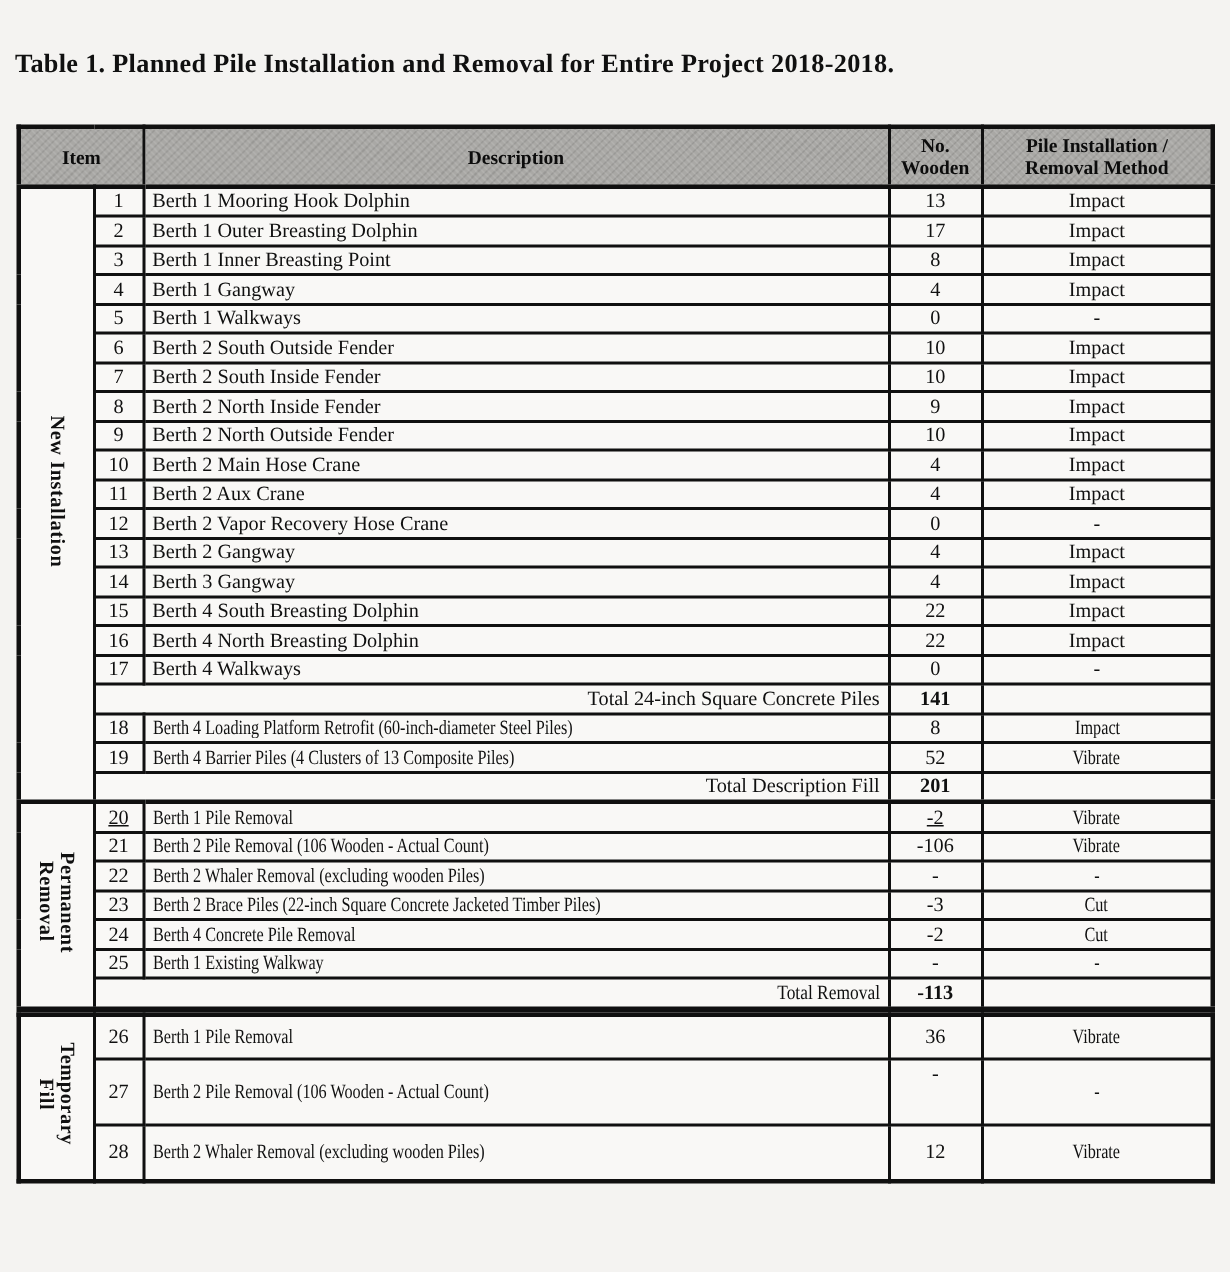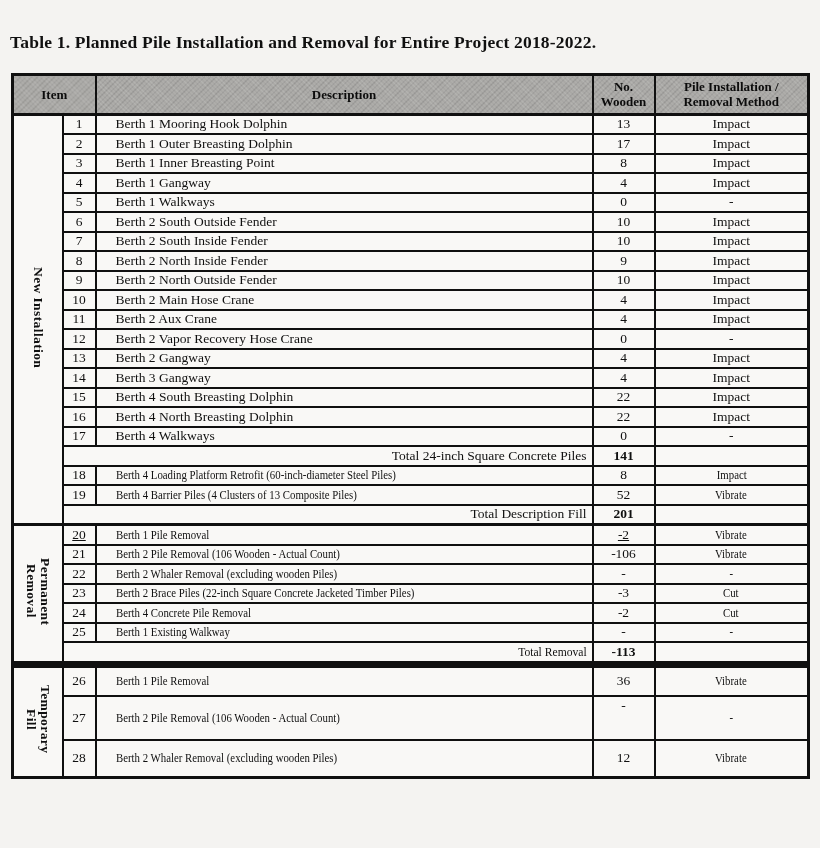--- a/index.html
+++ b/index.html
@@ -28,22 +28,22 @@
   th{
     border:2px solid #101010;border-bottom:3px solid #101010;
     background-color:#a9a8a5;
     background-image:
       repeating-linear-gradient(45deg, rgba(255,255,255,.12) 0 1px, rgba(0,0,0,0) 1px 3px),
       repeating-linear-gradient(135deg, rgba(0,0,0,.10) 0 1px, rgba(0,0,0,0) 1px 4px);
     font-size:13px;font-weight:bold;color:#0c0c0c;
     white-space:pre-line;line-height:1.18;
     padding:3px 1px;height:30px;vertical-align:middle;text-align:center;
   }
-  table.main{margin-top:20px;border:3px solid #101010;border-bottom:4px solid #101010;}
-  .desc{text-align:left;padding-left:19px;}
+  table.main{margin-top:30px;border:3px solid #101010;border-bottom:4px solid #101010;}
+  .desc{text-align:left;padding-left:5px;}
   .num,.pil,.met{text-align:center;}
   .tot{text-align:right;font-weight:normal;padding-right:5px;}
   .b{font-weight:bold;}
   .grp{background:#f9f8f6;text-align:center;}
   .vtext{
     writing-mode:vertical-rl;display:inline-block;
     white-space:pre-line;font-weight:bold;font-size:13.5px;
     letter-spacing:.4px;line-height:1.05;
   }
   tr.sep td{border-top:3px solid #101010;text-decoration:underline;}
@@ -60,21 +60,21 @@
   tr.t26 td{height:27px;}
   tr.t27 td{height:41px;}
   tr.t28 td{height:35px;}
   td.top{vertical-align:top;padding-top:1px;}
 </style>
 </head>
 <body>
 
 <div class="page">
 
-  <h1 class="title">Table 1. Planned Pile Installation and Removal for Entire Project 2018-2022.</h1>
+  <h1 class="title">Table 1. Planned Pile Installation and Removal for Entire Project 2018-2018.</h1>
 
   <table class="main">
     <colgroup>
         <col style="width:50px">
         <col style="width:33px">
         <col style="width:497px">
         <col style="width:62px">
         <col style="width:154px">
       </colgroup>
     <tbody>

